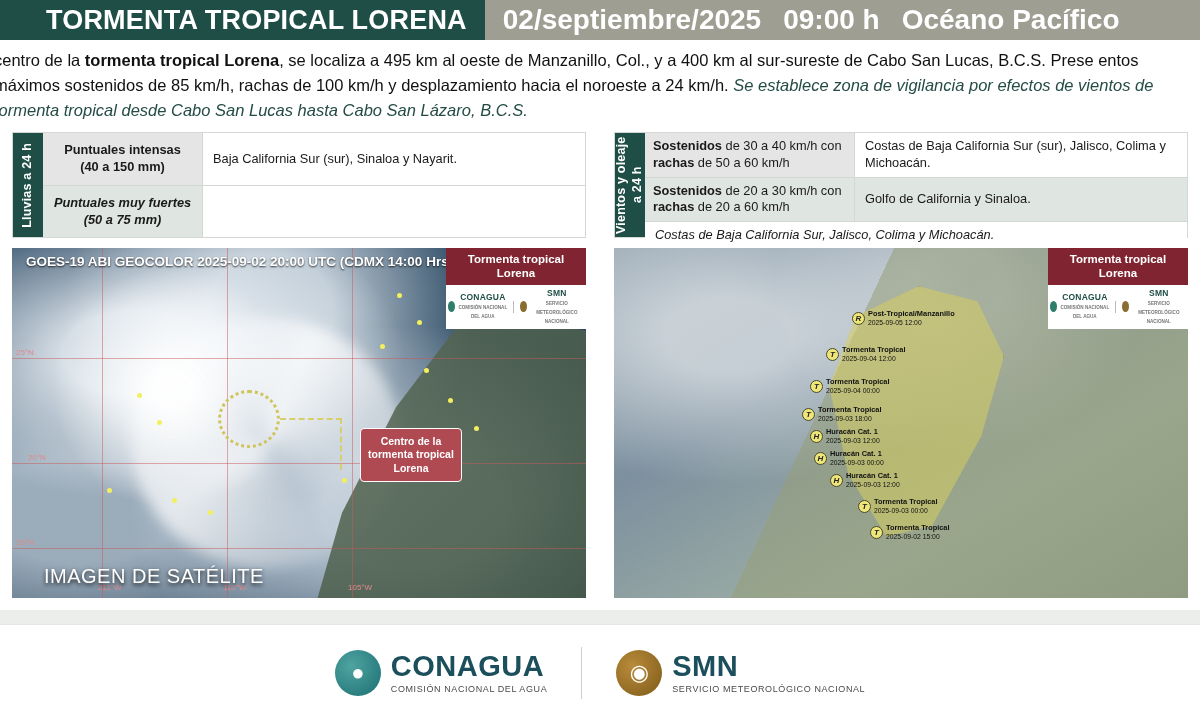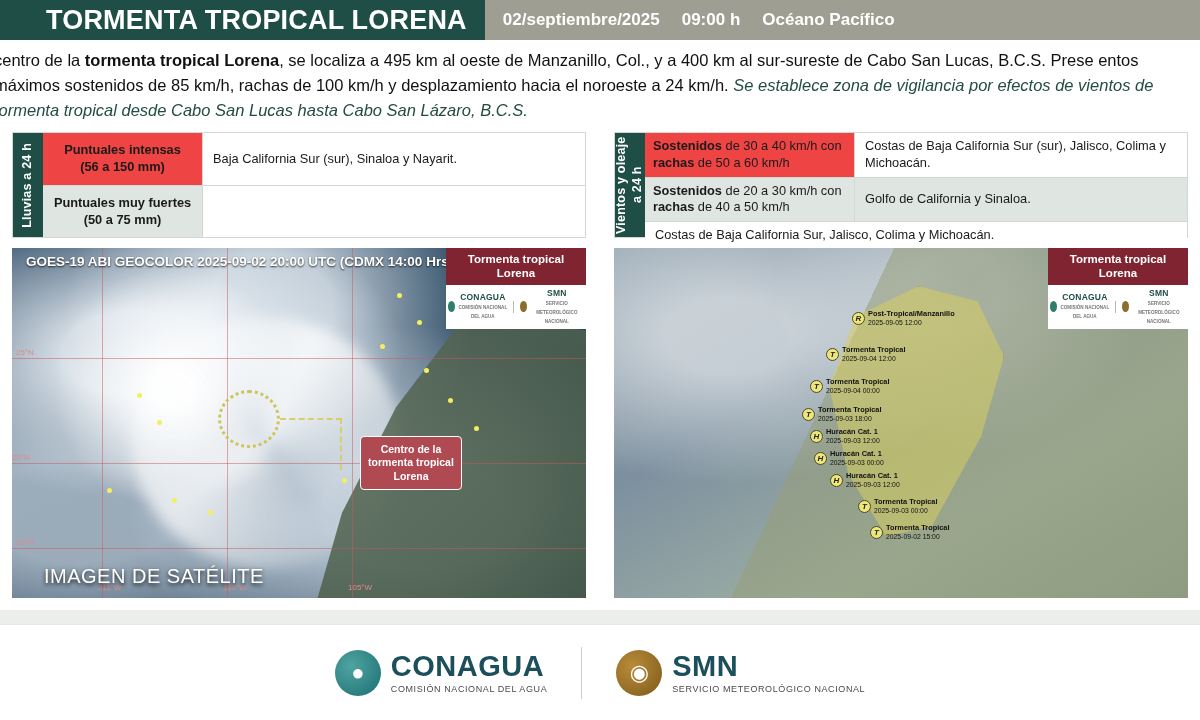--- a/index.html
+++ b/index.html
@@ -13,21 +13,21 @@
 
   
   .header { display:flex; height:40px; width:100%; }
   .header-title {
     background:#1f4e46; color:#fff; display:flex; align-items:center;
     padding:0 18px 0 46px; font-size:27px; font-weight:bold; letter-spacing:.2px;
     white-space:nowrap;
   }
   .header-date {
     flex:1; background:#9e9e93; color:#fff; display:flex; align-items:center;
-    padding:0 10px 0 18px; font-size:17px; font-weight:bold; white-space:nowrap;
+    padding:0 10px 0 18px; font-size:28px; font-weight:bold; white-space:nowrap;
     overflow:hidden;
   }
   .header-date span { margin-right:22px; }
 
   
   .summary {
     padding:8px 4px 6px 0; font-size:16.5px; line-height:1.5; color:#111;
     width:1210px; margin-left:-6px;
   }
   .summary b { font-weight:bold; }
@@ -41,25 +41,25 @@
   .vhead {
     background:#1f4e46; color:#fff; width:30px; display:flex;
     align-items:center; justify-content:center; font-weight:bold; font-size:12.5px;
   }
   .vhead span {
     writing-mode:vertical-rl; transform:rotate(180deg); text-align:center;
     line-height:1.25; letter-spacing:.2px;
   }
   .rows { flex:1; display:flex; flex-direction:column; }
   .row { display:flex; flex:1; border-bottom:1px solid #d4d8d4; }
-  .row:last-child { border-bottom:none; }
+  .row:last-child { border-bottom:none;font-style:italic; }
   .row .c1 {
     width:160px; padding:5px 8px; font-size:12.8px; line-height:1.3;
     display:flex; flex-direction:column; justify-content:center; text-align:center;
-    border-right:1px solid #d4d8d4; background:#ef4444;
+    border-right:1px solid #d4d8d4; background:#e5e5e5;
   }
   .row .c2 {
     flex:1; padding:5px 10px; font-size:12.8px; line-height:1.3;
     display:flex; align-items:center; background:#fff;
   }
   .row.alt .c1, .row.alt .c2 { background:#dfe5e0; }
   .row .c1 b { font-weight:bold; }
   .tbl.right .row .c1 { width:210px; text-align:left; align-items:flex-start; }
 
   
@@ -114,21 +114,21 @@
   }
   .leader {
     position:absolute; left:268px; top:170px; z-index:5;
     border-top:2px dashed #d8cf6a; width:62px;
   }
   .leader2 {
     position:absolute; left:328px; top:170px; z-index:5;
     border-left:2px dashed #d8cf6a; height:52px;
   }
   .centro-box {
-    position:absolute; left:348px; top:188px; width:102px; z-index:6;
+    position:absolute; left:348px; top:180px; width:102px; z-index:6;
     background:#b04a52; color:#fff; font-size:10.5px; font-weight:bold;
     border:1px solid #fff; border-radius:4px; padding:6px 4px; text-align:center; line-height:1.25;
   }
   .land {
     position:absolute; right:-20px; bottom:-40px; width:300px; height:330px; z-index:3;
     background:linear-gradient(135deg,#5b6b57,#3e5340);
     clip-path:polygon(55% 0, 100% 8%, 100% 100%, 0 100%, 12% 62%, 30% 30%);
     opacity:.85;
   }
   .grid-line { position:absolute; background:rgba(200,90,90,.5); z-index:4; }
@@ -207,21 +207,21 @@
   <div class="tables">
 
     <div class="tbl left">
       <div class="vhead">
         <span>Lluvias a 24 h</span>
       </div>
       <div class="rows">
         <div class="row">
           <div class="c1">
             <b>Puntuales intensas</b>
-            <b>(56 a 150 mm)</b>
+            <b>(40 a 150 mm)</b>
           </div>
           <div class="c2">Baja California Sur (sur), Sinaloa y Nayarit.</div>
         </div>
         <div class="row alt">
           <div class="c1">
             <b>Puntuales muy fuertes</b>
             <b>(50 a 75 mm)</b>
           </div>
         </div>
       </div>
@@ -233,21 +233,21 @@
       </div>
       <div class="rows">
         <div class="row">
           <div class="c1">
             <div><b>Sostenidos</b><span> de 30 a 40 km/h con </span><b>rachas</b><span> de 50 a 60 km/h</span></div>
           </div>
           <div class="c2">Costas de Baja California Sur (sur), Jalisco, Colima y Michoacán.</div>
         </div>
         <div class="row alt">
           <div class="c1">
-            <div><b>Sostenidos</b><span> de 20 a 30 km/h con </span><b>rachas</b><span> de 40 a 50 km/h</span></div>
+            <div><b>Sostenidos</b><span> de 20 a 30 km/h con </span><b>rachas</b><span> de 20 a 60 km/h</span></div>
           </div>
           <div class="c2">Golfo de California y Sinaloa.</div>
         </div>
         <div class="row">
           <div class="c2">Costas de Baja California Sur, Jalisco, Colima y Michoacán.</div>
         </div>
       </div>
     </div>
   </div>
 
@@ -259,21 +259,21 @@
       <div class="land"></div>
 
       <div class="grid-line lat1"></div>
       <div class="grid-line lat2"></div>
       <div class="grid-line lat3"></div>
       <div class="grid-line lon1"></div>
       <div class="grid-line lon2"></div>
       <div class="grid-line lon3"></div>
 
       <div class="ltick" style="left:4px;top:100px;">25°N</div>
-      <div class="ltick" style="left:0;top:205px;">20°N</div>
+      <div class="ltick" style="left:16px;top:205px;">20°N</div>
       <div class="ltick" style="left:4px;top:290px;">15°N</div>
       <div class="ltick" style="left:86px;bottom:6px;">211°W</div>
       <div class="ltick" style="left:211px;bottom:6px;">110°W</div>
       <div class="ltick" style="left:336px;bottom:6px;margin-top:21px;">105°W</div>
 
       <div class="lgt" style="left:385px;top:45px;"></div>
       <div class="lgt" style="left:405px;top:72px;"></div>
       <div class="lgt" style="left:368px;top:96px;"></div>
       <div class="lgt" style="left:412px;top:120px;"></div>
       <div class="lgt" style="left:436px;top:150px;"></div>

